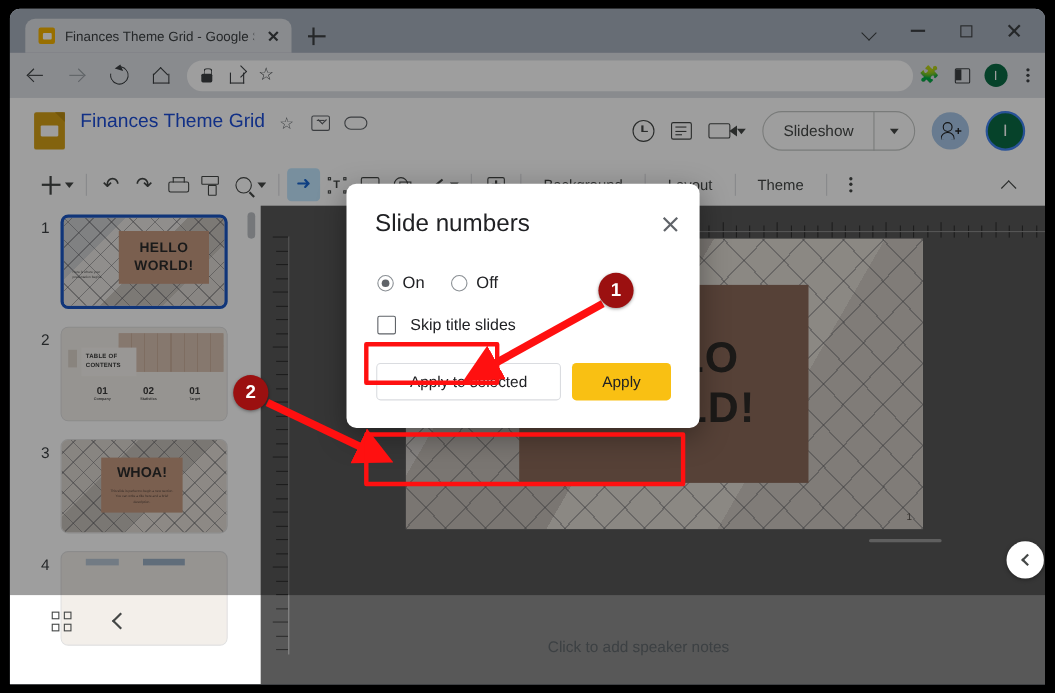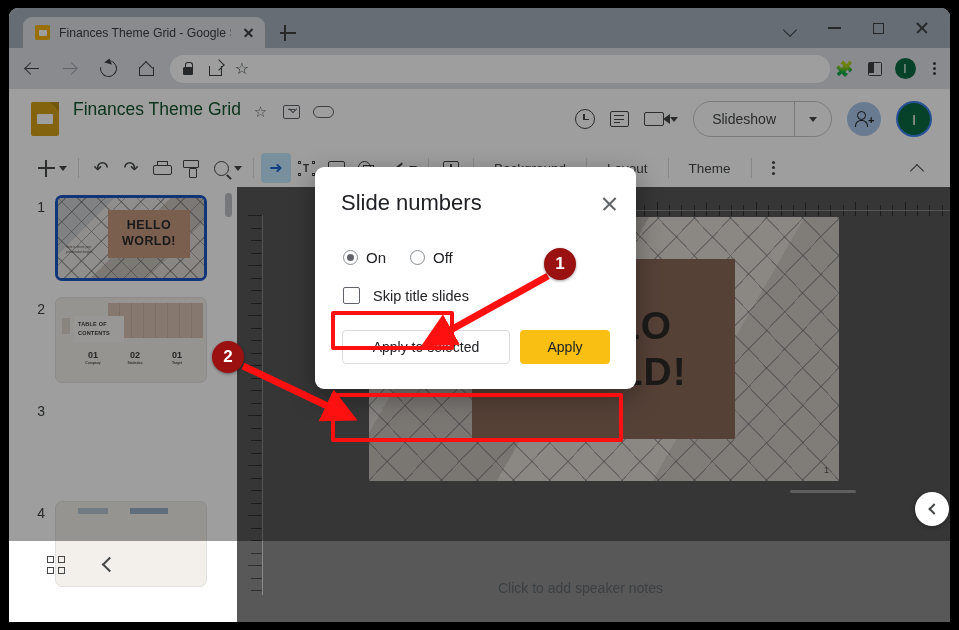--- a/index.html
+++ b/index.html
@@ -88,21 +88,21 @@
 
   
   .app { position:absolute; left:0; top:81px; width:941px; height:533px; background:#fff; }
   .dim { position:absolute; left:0; top:0; width:941px; height:533px; background:rgba(0,0,0,0.38); z-index:40; pointer-events:none;}
 
   .gheader { position:absolute; left:0; top:0; width:941px; height:60px; background:#fff; }
   .slides-logo { position:absolute; left:22px; top:13px; width:28px; height:34px; }
   .slides-logo .pg { position:absolute; left:0; top:0; width:28px; height:34px; background:#d4a017; border-radius:2px; }
   .slides-logo .fold { position:absolute; right:0; top:0; border-top:9px solid #b98b12; border-left:9px solid transparent;}
   .slides-logo .scr { position:absolute; left:6px; top:12px; width:16px; height:10px; background:#fff; border-radius:1px;}
-  .doctitle { position:absolute; left:64px; top:10px; font-size:17.5px; color:#14532d; }
+  .doctitle { position:absolute; left:64px; top:10px; font-size:17.5px; color:#1d4ed8; }
   .hdr-icons { position:absolute; left:242px; top:13px; display:flex; gap:12px; align-items:center; }
   .hi { width:19px; height:19px; display:flex; align-items:center; justify-content:center; color:#5f6368; font-size:15px;}
   .drv { width:17px; height:14px; border:1.6px solid #5f6368; border-radius:2px; position:relative;}
   .drv:before{content:"";position:absolute;left:3.5px;top:3px;width:7px;height:1.6px;background:#5f6368;}
   .drv:after{content:"";position:absolute;left:6px;top:0.7px;width:5px;height:5px;border-right:1.6px solid #5f6368;border-bottom:1.6px solid #5f6368;transform:rotate(45deg);}
   .cloud { width:19px; height:13px; position:relative;}
   .cloud:before{content:"";position:absolute;left:0;bottom:0;width:19px;height:10px;border:1.6px solid #5f6368;border-radius:9px;}
   .menubar { position:absolute; left:64px; top:34px; display:flex; gap:17px; font-size:13.5px; color:#444746; }
   .menubar span { cursor:default; }
   .hdr-right { position:absolute; right:18px; top:12px; display:flex; align-items:center; gap:15px; }
@@ -497,20 +497,27 @@
                 <span class="t2-col">
                   <span class="t2-n" style="display:block">01</span>
                   <span class="t2-l2" style="display:block">Target</span>
                 </span>
               </span>
             </span>
           </div>
 
           <div class="slide-item" style="top:212px;">
             <span class="slide-num">3</span>
+            <span class="thumb">
+              <span class="t3-bg"></span>
+                <span class="t3-grid"></span>
+              <span class="t3-tan"></span>
+              <span class="t3-txt">WHOA!</span>
+              <span class="t3-sub">This slide is perfect to begin a new section. You can write a title here and a brief description.</span>
+            </span>
           </div>
 
           <div class="slide-item" style="top:314px;">
             <span class="slide-num">4</span>
             <span class="thumb">
               <span class="t4-bg"></span>
                 <span class="t4-a"></span>
                 <span class="t4-b"></span>
             </span>
           </div>

